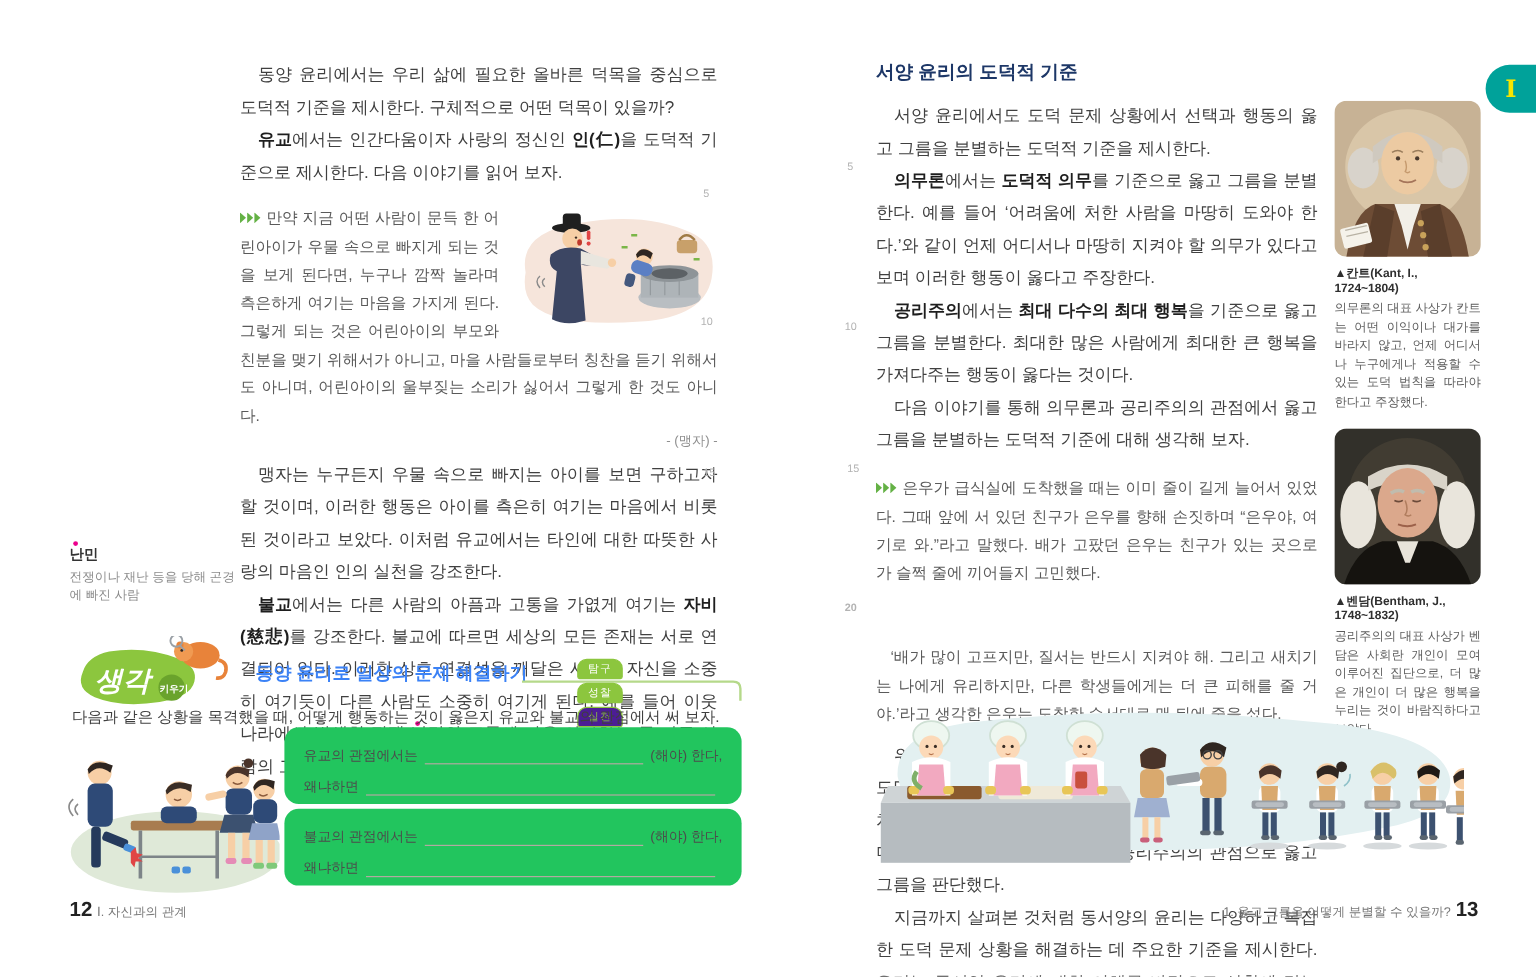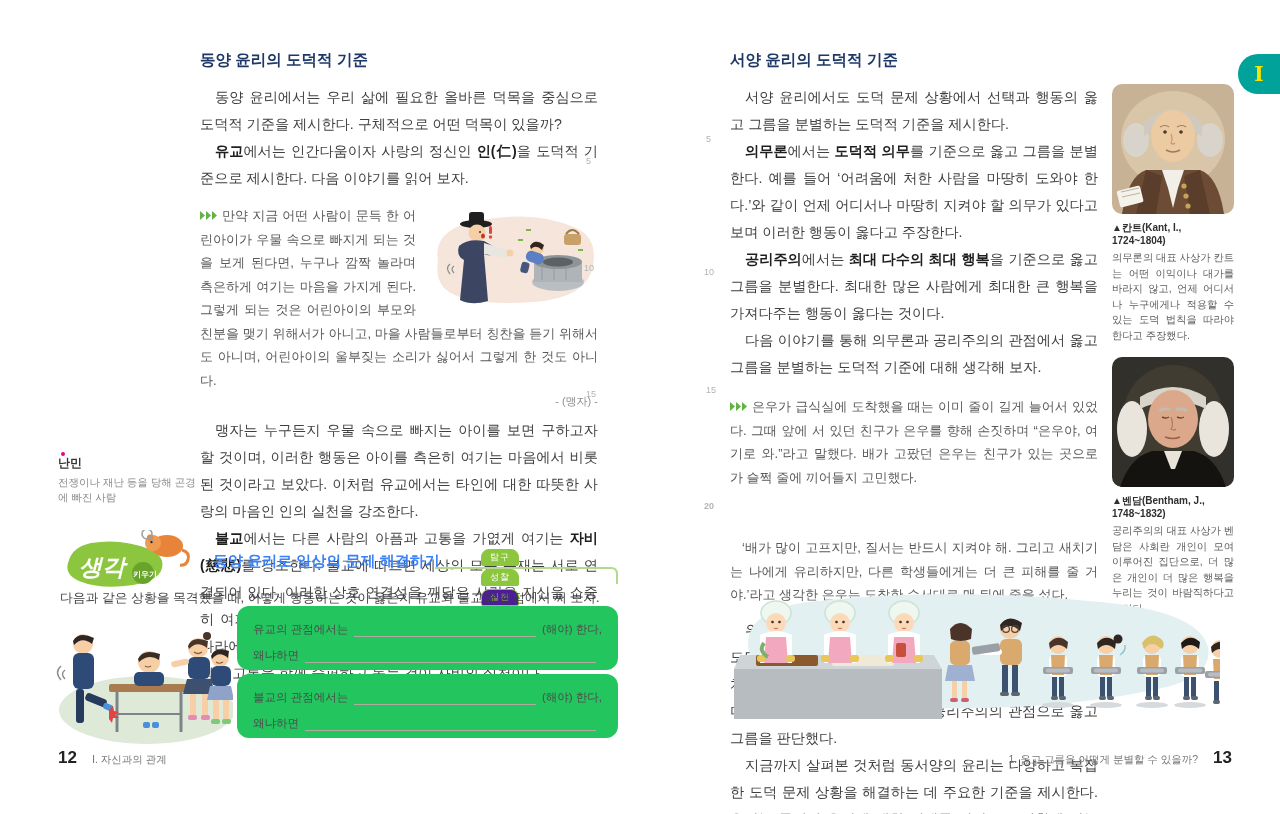--- a/index.html
+++ b/index.html
@@ -41,41 +41,40 @@
   .tag.outline{background:#4c1d95;color:#8cc63e;border:1.5px solid #8cc63e;}
   .activity-instruction{position:absolute;left:5px;top:60px;font-size:12.8px;color:#3f3f3f;}
   .ws-wrap{position:absolute;left:182px;top:76px;width:381px;}
   .ws-box{background:#22c55e;border-radius:12px;padding:11px 16px 9px 16px;height:44px;margin-bottom:4px;}
   .ws-row{display:flex;align-items:flex-end;font-size:11.5px;color:#4c4c4c;height:20px;}
   .ws-row + .ws-row{margin-top:6px;}
   .ws-line{flex:1;border-bottom:1px solid #b2aaa1;margin:0 6px;height:14px;}
   .scene{display:block;}
 
   
-  .footer{display:flex;align-items:baseline;gap:15px;}
+  .footer{display:flex;align-items:baseline;gap:4px;}
   .footer .pagenum{font-size:17px;font-weight:bold;color:#222;}
   .footer .crumb{font-size:10.5px;color:#777;}
 
   
   .sidebar{width:122px;}
   .portrait{width:122px;height:130px;border-radius:10px;overflow:hidden;display:block;}
   .cap{font-size:10px;font-weight:bold;color:#2f2f2f;margin-top:7px;}
   .capdesc{font-size:10.3px;line-height:15.5px;color:#5c5c5c;text-align:justify;margin-top:4px;}
   .sb-block + .sb-block{margin-top:14px;}
 
   
   .chapter-tab{position:absolute;right:0;top:54px;width:42px;height:40px;background:#00a29a;
     border-radius:20px 0 0 20px;display:flex;align-items:center;justify-content:center;
     font-family:"DejaVu Serif","Liberation Serif",serif;font-weight:bold;font-size:20px;color:#f6e500;}
 </style>
 </head>
 <body>
 
 <div class="abs" style="left:200px;top:50px;width:398px;">
-  <h2 class="section-title">동양 윤리의 도덕적 기준</h2>
   <p class="body-par"><span>동양 윤리에서는 우리 삶에 필요한 올바른 덕목을 중심으로 도덕적 기준을 제시한다. 구체적으로 어떤 덕목이 있을까?</span></p>
   <p class="body-par"><span class="bold">유교</span><span>에서는 인간다움이자 사랑의 정신인 </span><span class="bold">인(仁)</span><span>을 도덕적 기준으로 제시한다. 다음 이야기를 읽어 보자.</span></p>
 
   <div class="story-block">
     <div class="story-illu">
       <svg class="scene" width="172" height="102" viewBox="0 0 172 102" xmlns="http://www.w3.org/2000/svg">
         <path d="M12,55 Q6,22 55,14 Q112,4 150,22 Q172,32 167,60 Q161,92 108,96 Q38,101 18,82 Q9,72 12,55 Z" fill="#f6e5db"></path>
 
         <ellipse cx="132" cy="76" rx="26" ry="9" fill="#b9bec2"></ellipse>
         <rect x="108" y="56" width="48" height="20" fill="#aeb4b8"></rect>

